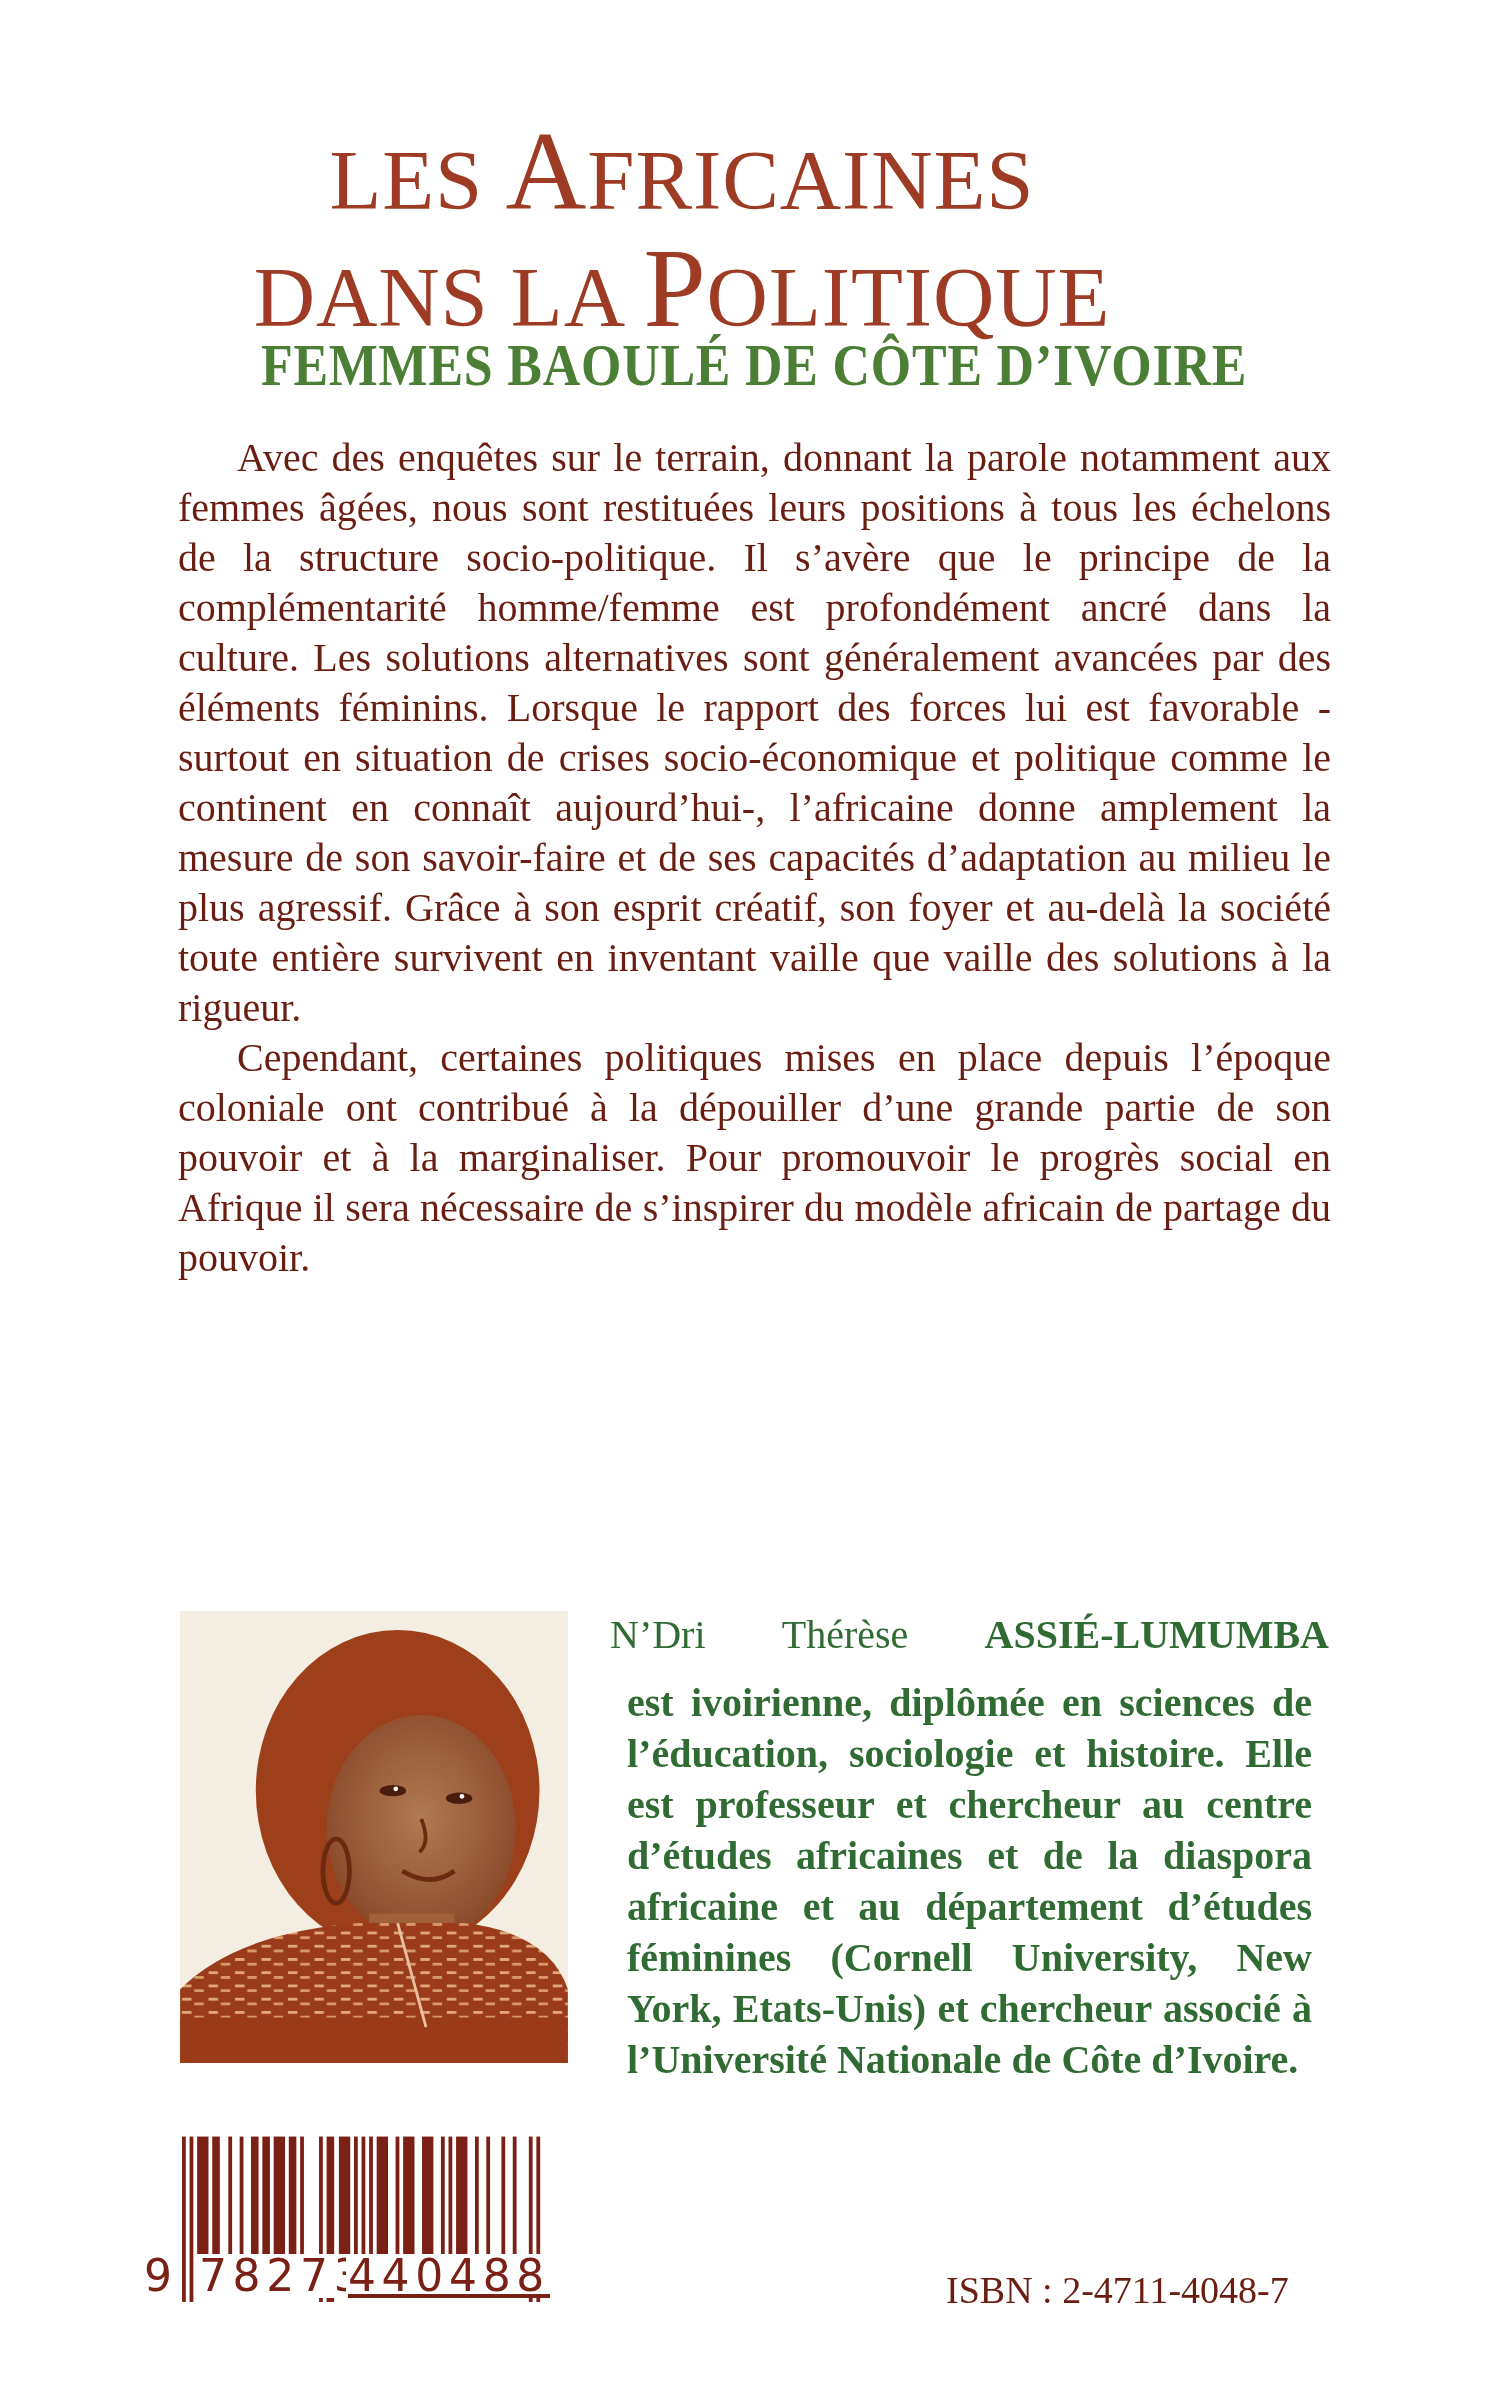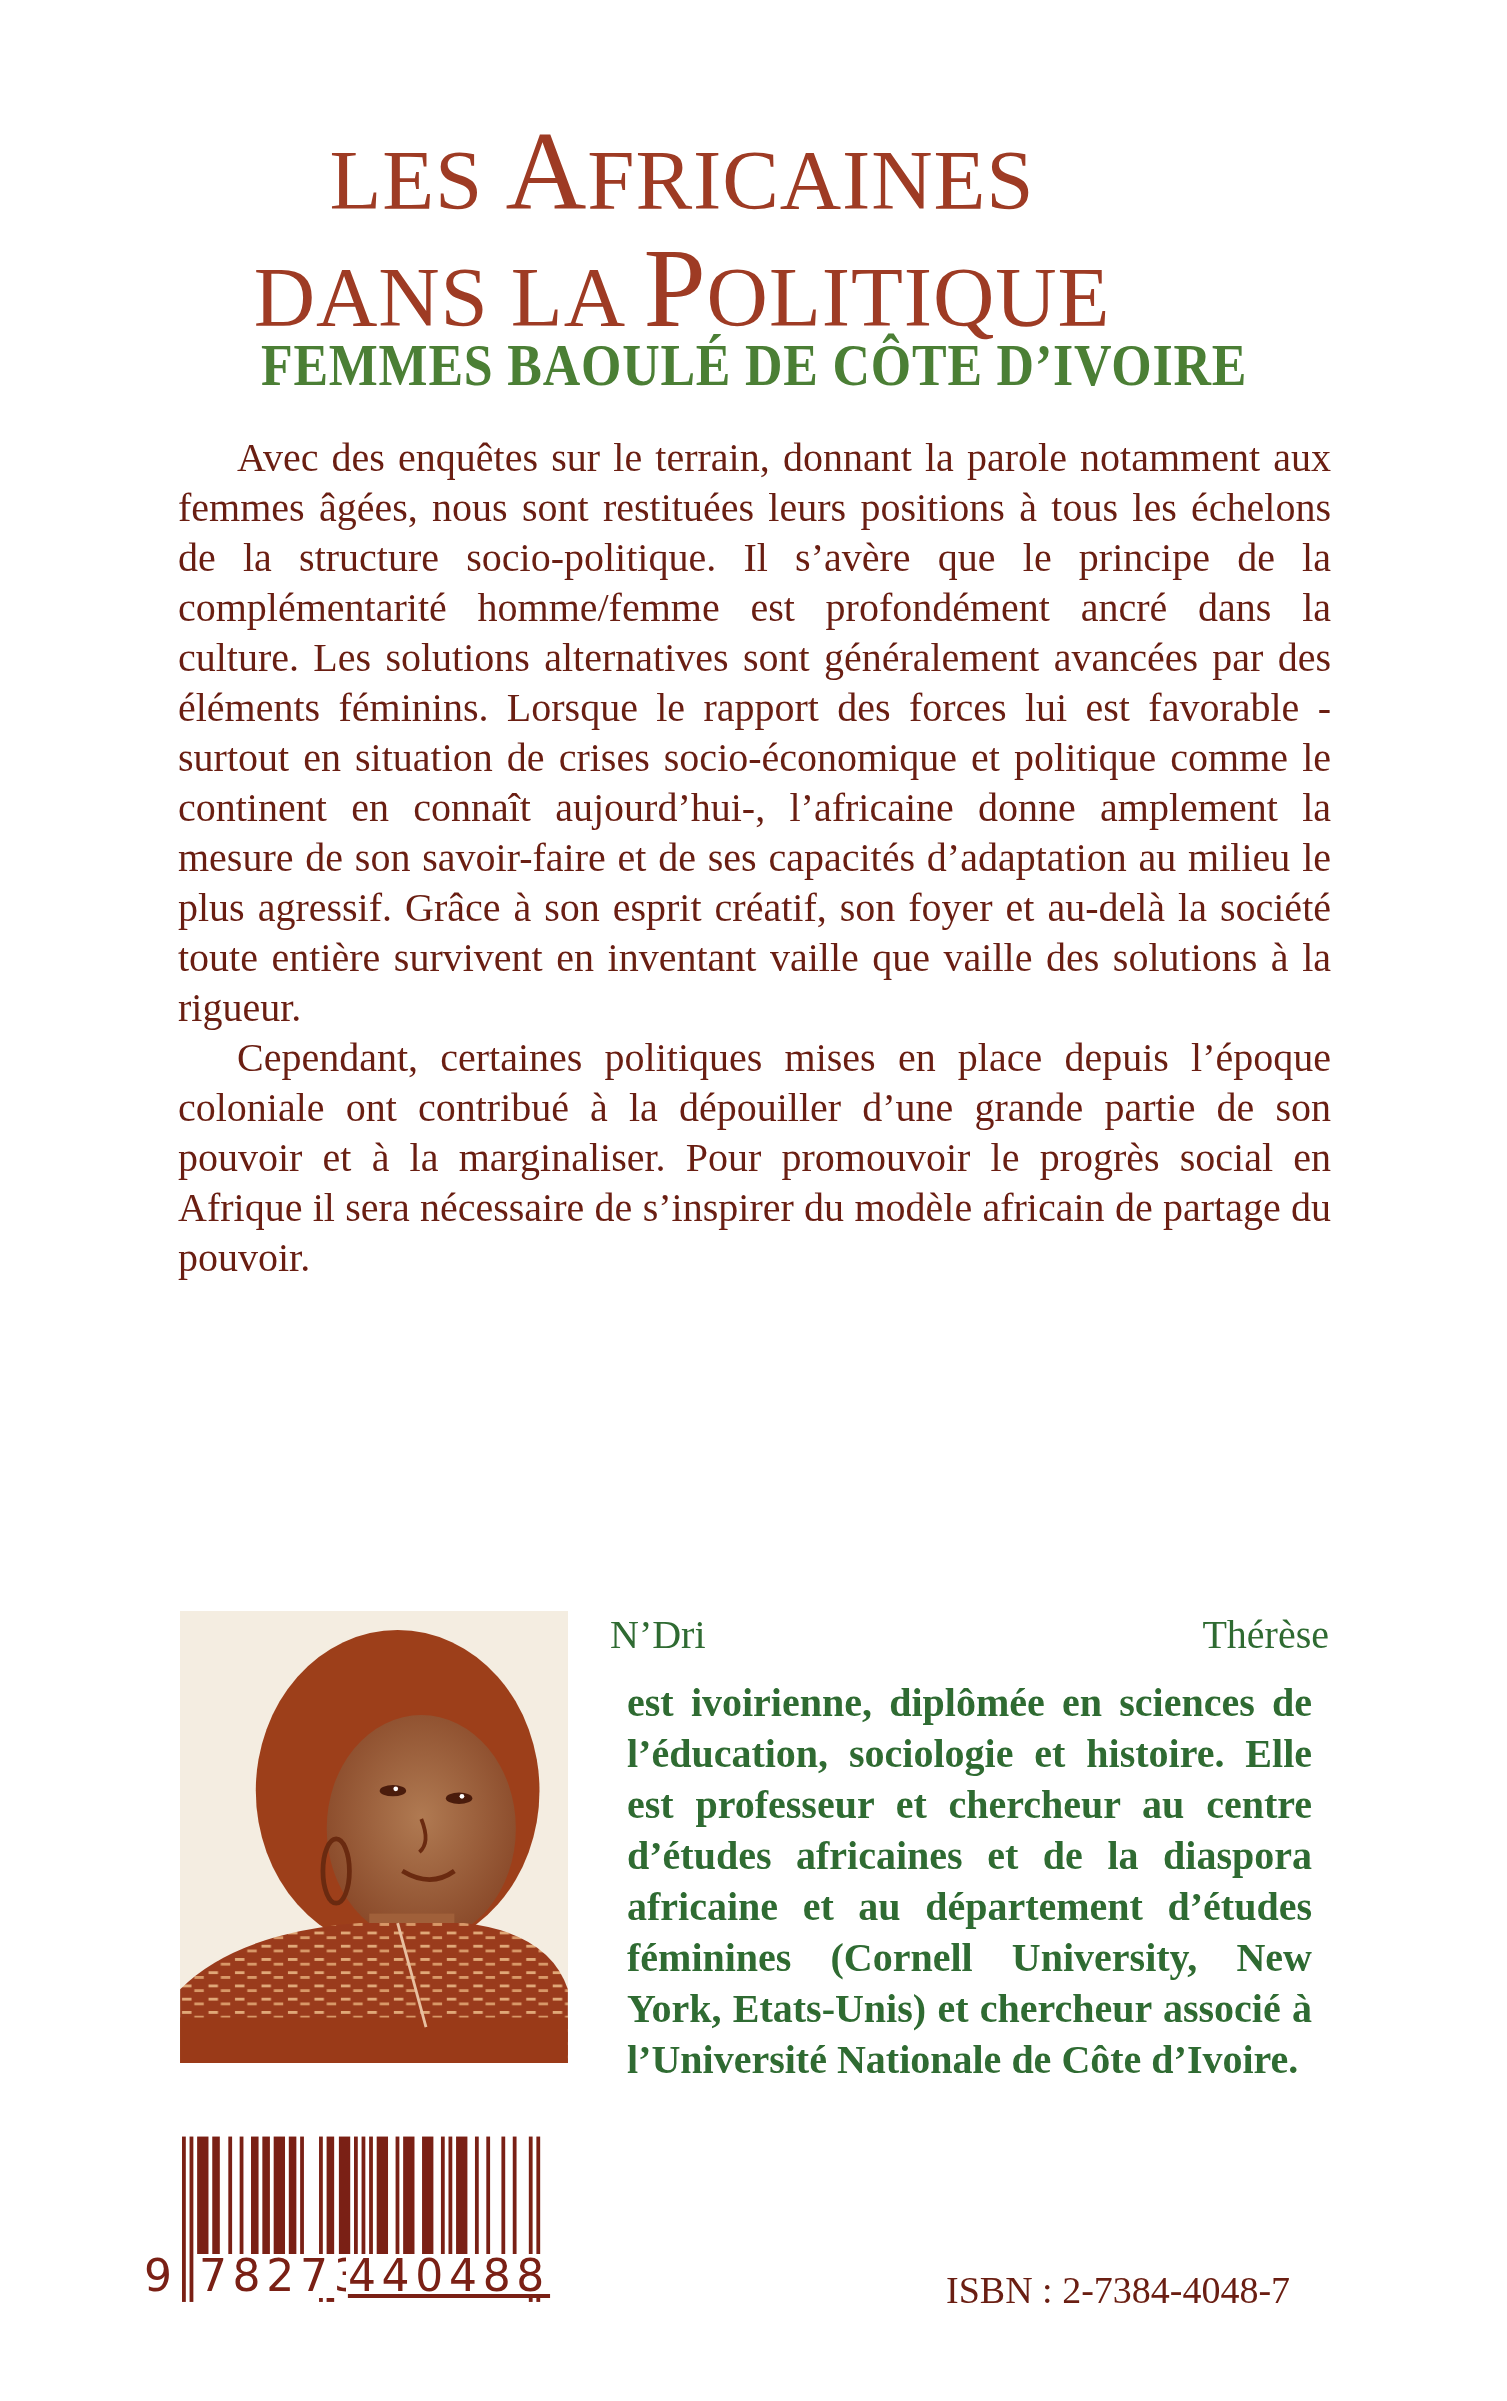--- a/index.html
+++ b/index.html
@@ -161,20 +161,21 @@
     <path d="M0 400 Q60 340 190 330 L300 330 Q390 340 410 400 L410 478 L0 478 Z" fill="url(#fabric)"></path>
     <path d="M0 430 L410 430 L410 478 L0 478 Z" fill="#9a3a18"></path>
     <path d="M230 330 L260 440" stroke="#e8c0a0" stroke-width="3"></path>
   </svg>
 </div>
 
 <div class="bio">
   <div class="bio-name-line">
     <span class="author-first">N’Dri</span>
     <span class="author-first">Thérèse</span>
+    <span class="author-last">ASSIÉ-LUMUMBA</span>
   </div>
   <p>est ivoirienne, diplômée en sciences de l’éducation, sociologie et histoire. Elle est professeur et chercheur au centre d’études africaines et de la diaspora africaine et au département d’études féminines (Cornell University, New York, Etats-Unis) et chercheur associé à l’Université Nationale de Côte d’Ivoire.</p>
 </div>
 
 <div class="barcode">
   <svg width="407" height="189" viewBox="0 0 430 200">
     <g fill="#7A2015">
 
       <rect x="42" y="8" width="4" height="175"></rect>
       <rect x="50" y="8" width="4" height="175"></rect>
@@ -210,14 +211,14 @@
 
       <rect x="409" y="8" width="4" height="175"></rect>
       <rect x="417" y="8" width="4" height="175"></rect>
     </g>
   </svg>
   <span class="digit-block" style="left:0px;">9</span>
   <span class="digit-block" style="left:55px;">782738</span>
   <span class="digit-block" style="left:204px;text-decoration:underline;">440488</span>
 </div>
 
-<div class="isbn">ISBN : 2-7384-4048-7</div>
+<div class="isbn">ISBN : 2-4711-4048-7</div>
 
 
 </body></html>

